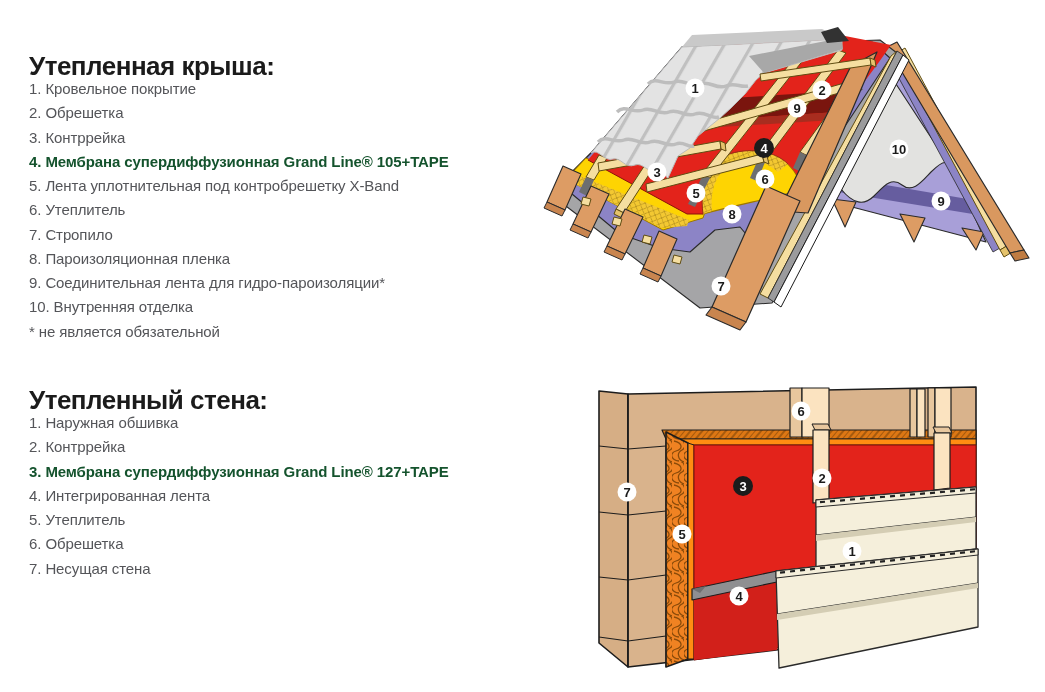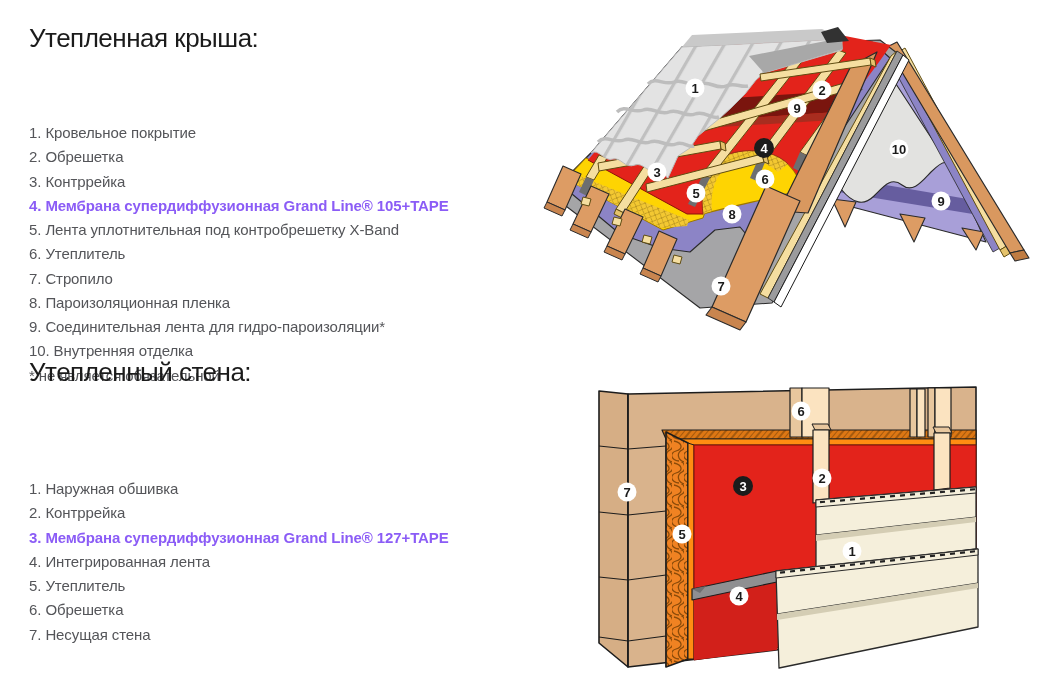--- a/index.html
+++ b/index.html
@@ -1,19 +1,19 @@
 <!DOCTYPE html>
 <html><head>
 <meta charset="utf-8">
 <style>
   html,body{margin:0;padding:0;background:#fff;width:1045px;height:692px;overflow:hidden;}
   body{font-family:"Liberation Sans",sans-serif;position:relative;}
-  .h{position:absolute;left:29px;font-weight:normal;font-size:26px;color:#1b1b1b;letter-spacing:-0.5px;white-space:nowrap;}
-  .list{position:absolute;left:29px;font-size:15px;letter-spacing:-0.1px;line-height:24.25px;color:#545559;white-space:nowrap;margin-top:44px;}
-  .list b{color:#8b5cf6;}
+  .h{position:absolute;left:29px;font-weight:bold;font-size:26px;color:#1b1b1b;letter-spacing:-0.5px;white-space:nowrap;margin-top:28px;}
+  .list{position:absolute;left:29px;font-size:15px;letter-spacing:-0.1px;line-height:24.25px;color:#545559;white-space:nowrap;}
+  .list b{color:#14532d;}
   svg{position:absolute;}
   svg text{font-family:"Liberation Sans",sans-serif;font-weight:bold;}
 </style>
 </head>
 <body>
 
 <div class="h" style="top:23px;">Утепленная крыша:</div>
 
 <div class="list" style="top:77px;">
 1. Кровельное покрытие<br>
@@ -24,21 +24,21 @@
 6. Утеплитель<br>
 7. Стропило<br>
 8. Пароизоляционная пленка<br>
 9. Соединительная лента для гидро-пароизоляции*<br>
 10. Внутренняя отделка<br>
 * не является обязательной
 </div>
 
 <div class="h" style="top:357px;">Утепленный стена:</div>
 
-<div class="list" style="top:433px;">
+<div class="list" style="top:411px;">
 1. Наружная обшивка<br>
 2. Контррейка<br>
 <b>3. Мембрана супердиффузионная Grand Line® 127+TAPE</b><br>
 4. Интегрированная лента<br>
 5. Утеплитель<br>
 6. Обрешетка<br>
 7. Несущая стена
 </div>
 
 <svg style="left:535px;top:5px;" width="500" height="330" viewBox="535 5 500 330">

